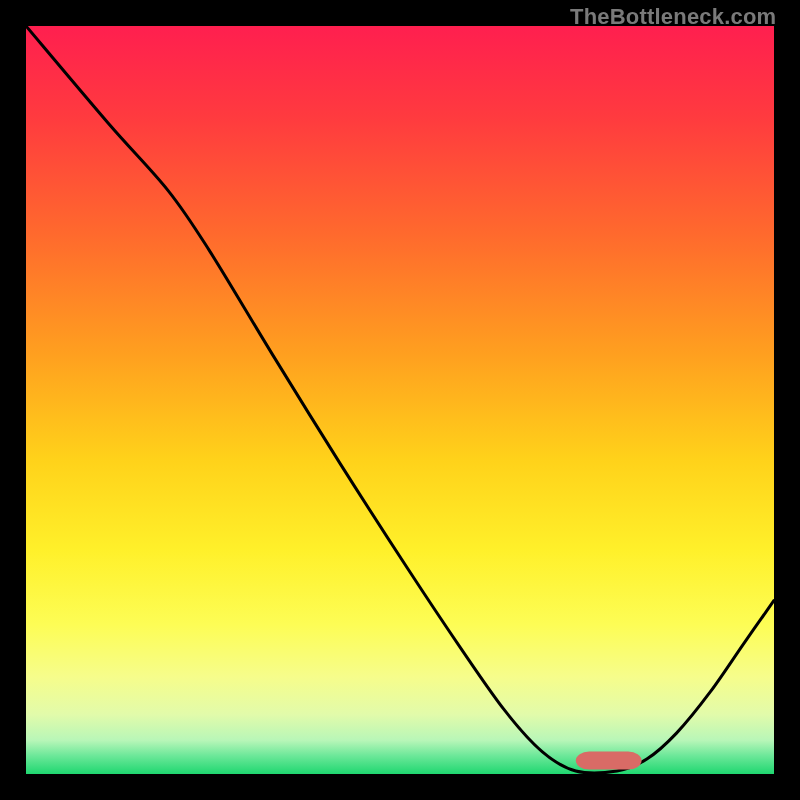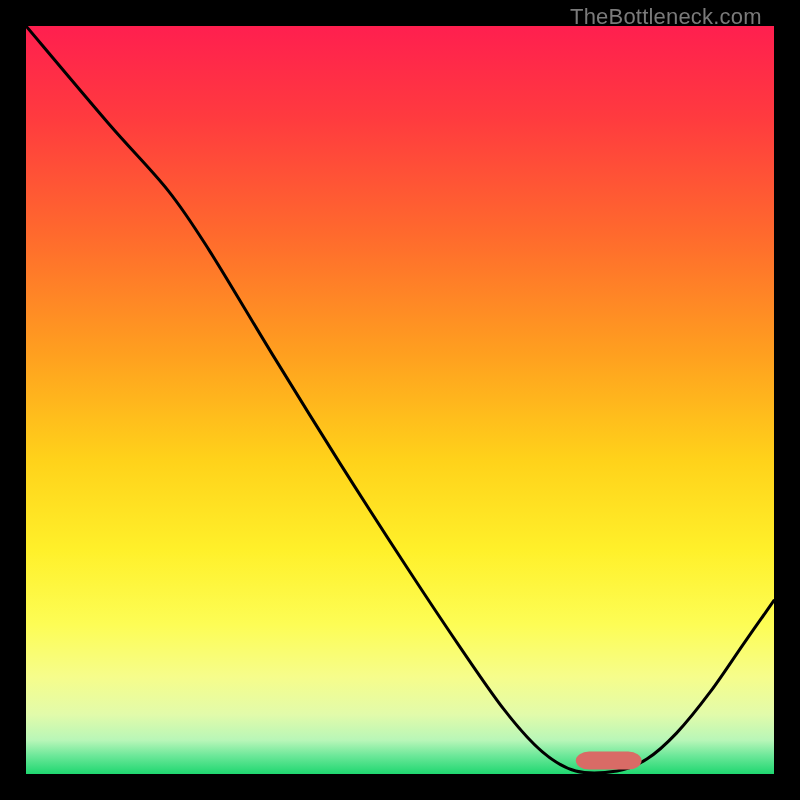--- a/index.html
+++ b/index.html
@@ -14,21 +14,21 @@
   #stage {
     position: relative;
     width: 800px;
     height: 800px;
   }
   #watermark {
     position: absolute;
     z-index: 10;
     color: #7a7a7a;
     font-size: 22px;
-    font-weight: 400;
+    font-weight: 700;
     letter-spacing: 0.2px;
     pointer-events: none;
     user-select: none;
     text-align: center;
   }
   svg { display: block; }
 </style>
 </head>
 <body>
 

